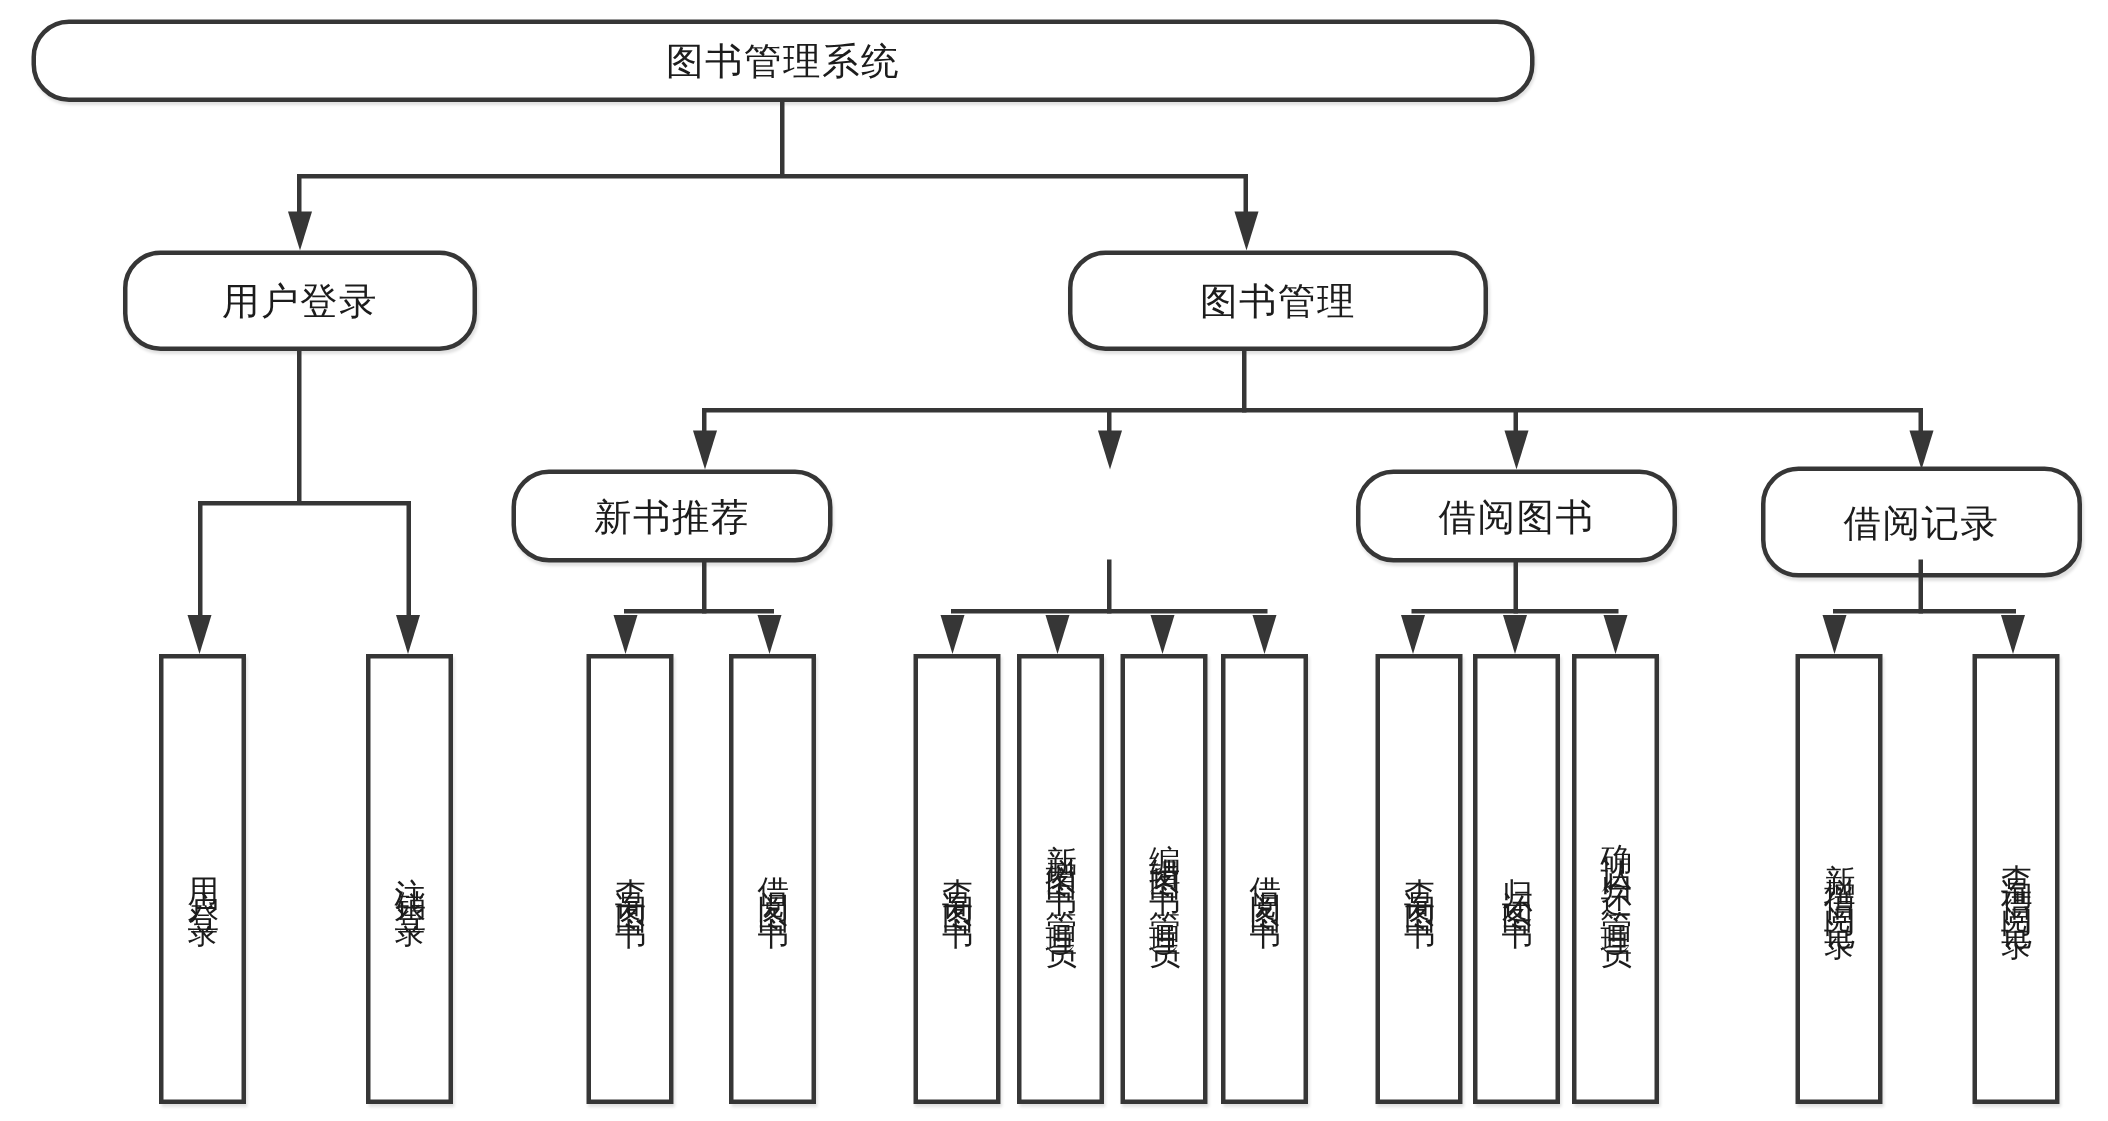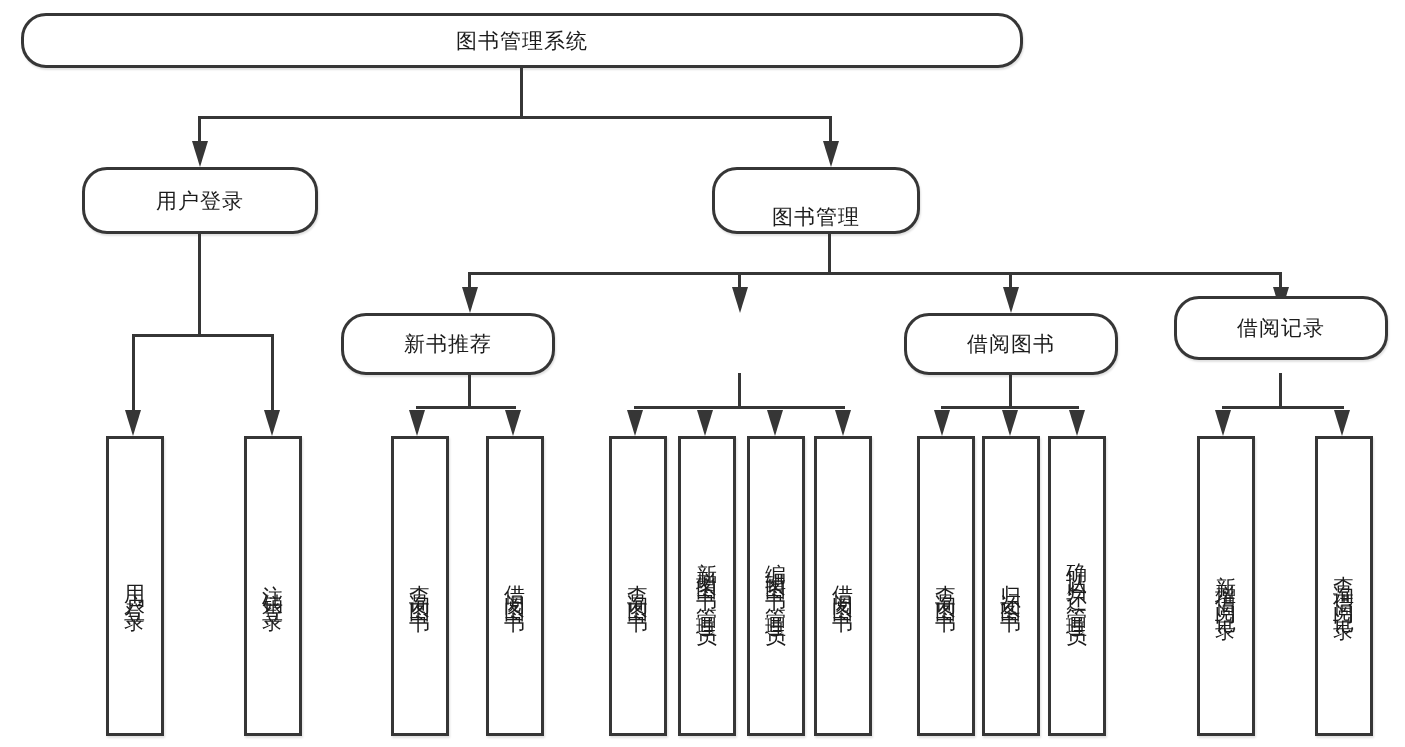--- a/index.html
+++ b/index.html
@@ -5,21 +5,21 @@
   html,body{margin:0;padding:0;background:#fff;}
   #canvas{
     position:relative;width:1405px;height:747px;background:#fff;overflow:hidden;
     font-family:"Liberation Sans",sans-serif;color:#1c1c1c;
   }
   .box{
     position:absolute;box-sizing:border-box;border:3px solid #363636;background:#fff;
     display:flex;align-items:center;justify-content:center;
     box-shadow:1px 2px 2px rgba(0,0,0,0.12);
   }
-  .hnode{font-size:21px;letter-spacing:1px;border-radius:25px;}
+  .hnode{font-size:25px;letter-spacing:1px;border-radius:25px;}
   .leaf{width:58px;top:436px;height:300px;}
   .leaf .vtxt{
     writing-mode:vertical-rl;text-orientation:mixed;
     font-size:21px;letter-spacing:9px;line-height:1;white-space:nowrap;
   }
   .vline,.hline{position:absolute;background:#363636;}
   .vline{width:3px;}
   .hline{height:3px;}
   .arrow{
     position:absolute;width:0;height:0;
@@ -43,21 +43,21 @@
   <div class="vline" style="left:520px;top:67px;height:51px;"></div>
   <div class="hline" style="left:198px;top:116px;width:634px;"></div>
   <div class="vline" style="left:198px;top:116px;height:28px;"></div>
   <div class="arrow" style="left:192px;top:141px;"></div>
   <div class="vline" style="left:829px;top:116px;height:28px;"></div>
   <div class="arrow" style="left:823px;top:141px;"></div>
 
   <div class="box hnode" style="left:82px;top:167px;width:236px;height:67px;">
     <span>用户登录</span>
   </div>
-  <div class="box hnode" style="left:712px;top:167px;width:208px;height:67px;align-items:flex-end;">
+  <div class="box hnode" style="left:712px;top:167px;width:280px;height:67px;">
     <span>图书管理</span>
   </div>
 
   <div class="vline" style="left:198px;top:233px;height:103px;"></div>
   <div class="hline" style="left:132px;top:334px;width:142px;"></div>
   <div class="vline" style="left:132px;top:334px;height:78px;"></div>
   <div class="arrow" style="left:125px;top:410px;"></div>
   <div class="vline" style="left:271px;top:334px;height:78px;"></div>
   <div class="arrow" style="left:264px;top:410px;"></div>
 
@@ -71,21 +71,21 @@
   <div class="arrow" style="left:1003px;top:287px;"></div>
   <div class="vline" style="left:1279px;top:272px;height:17px;"></div>
   <div class="arrow" style="left:1273px;top:287px;"></div>
 
   <div class="box hnode" style="left:341px;top:313px;width:214px;height:62px;">
     <span>新书推荐</span>
   </div>
   <div class="box hnode" style="left:904px;top:313px;width:214px;height:62px;">
     <span>借阅图书</span>
   </div>
-  <div class="box hnode" style="left:1174px;top:296px;width:214px;height:64px;">
+  <div class="box hnode" style="left:1174px;top:311px;width:214px;height:74px;">
     <span>借阅记录</span>
   </div>
 
   <div class="vline" style="left:468px;top:373px;height:36px;"></div>
   <div class="hline" style="left:416px;top:406px;width:100px;"></div>
   <div class="arrow" style="left:409px;top:410px;"></div>
   <div class="arrow" style="left:505px;top:410px;"></div>
 
   <div class="vline" style="left:738px;top:373px;height:36px;"></div>
   <div class="hline" style="left:634px;top:406px;width:211px;"></div>

